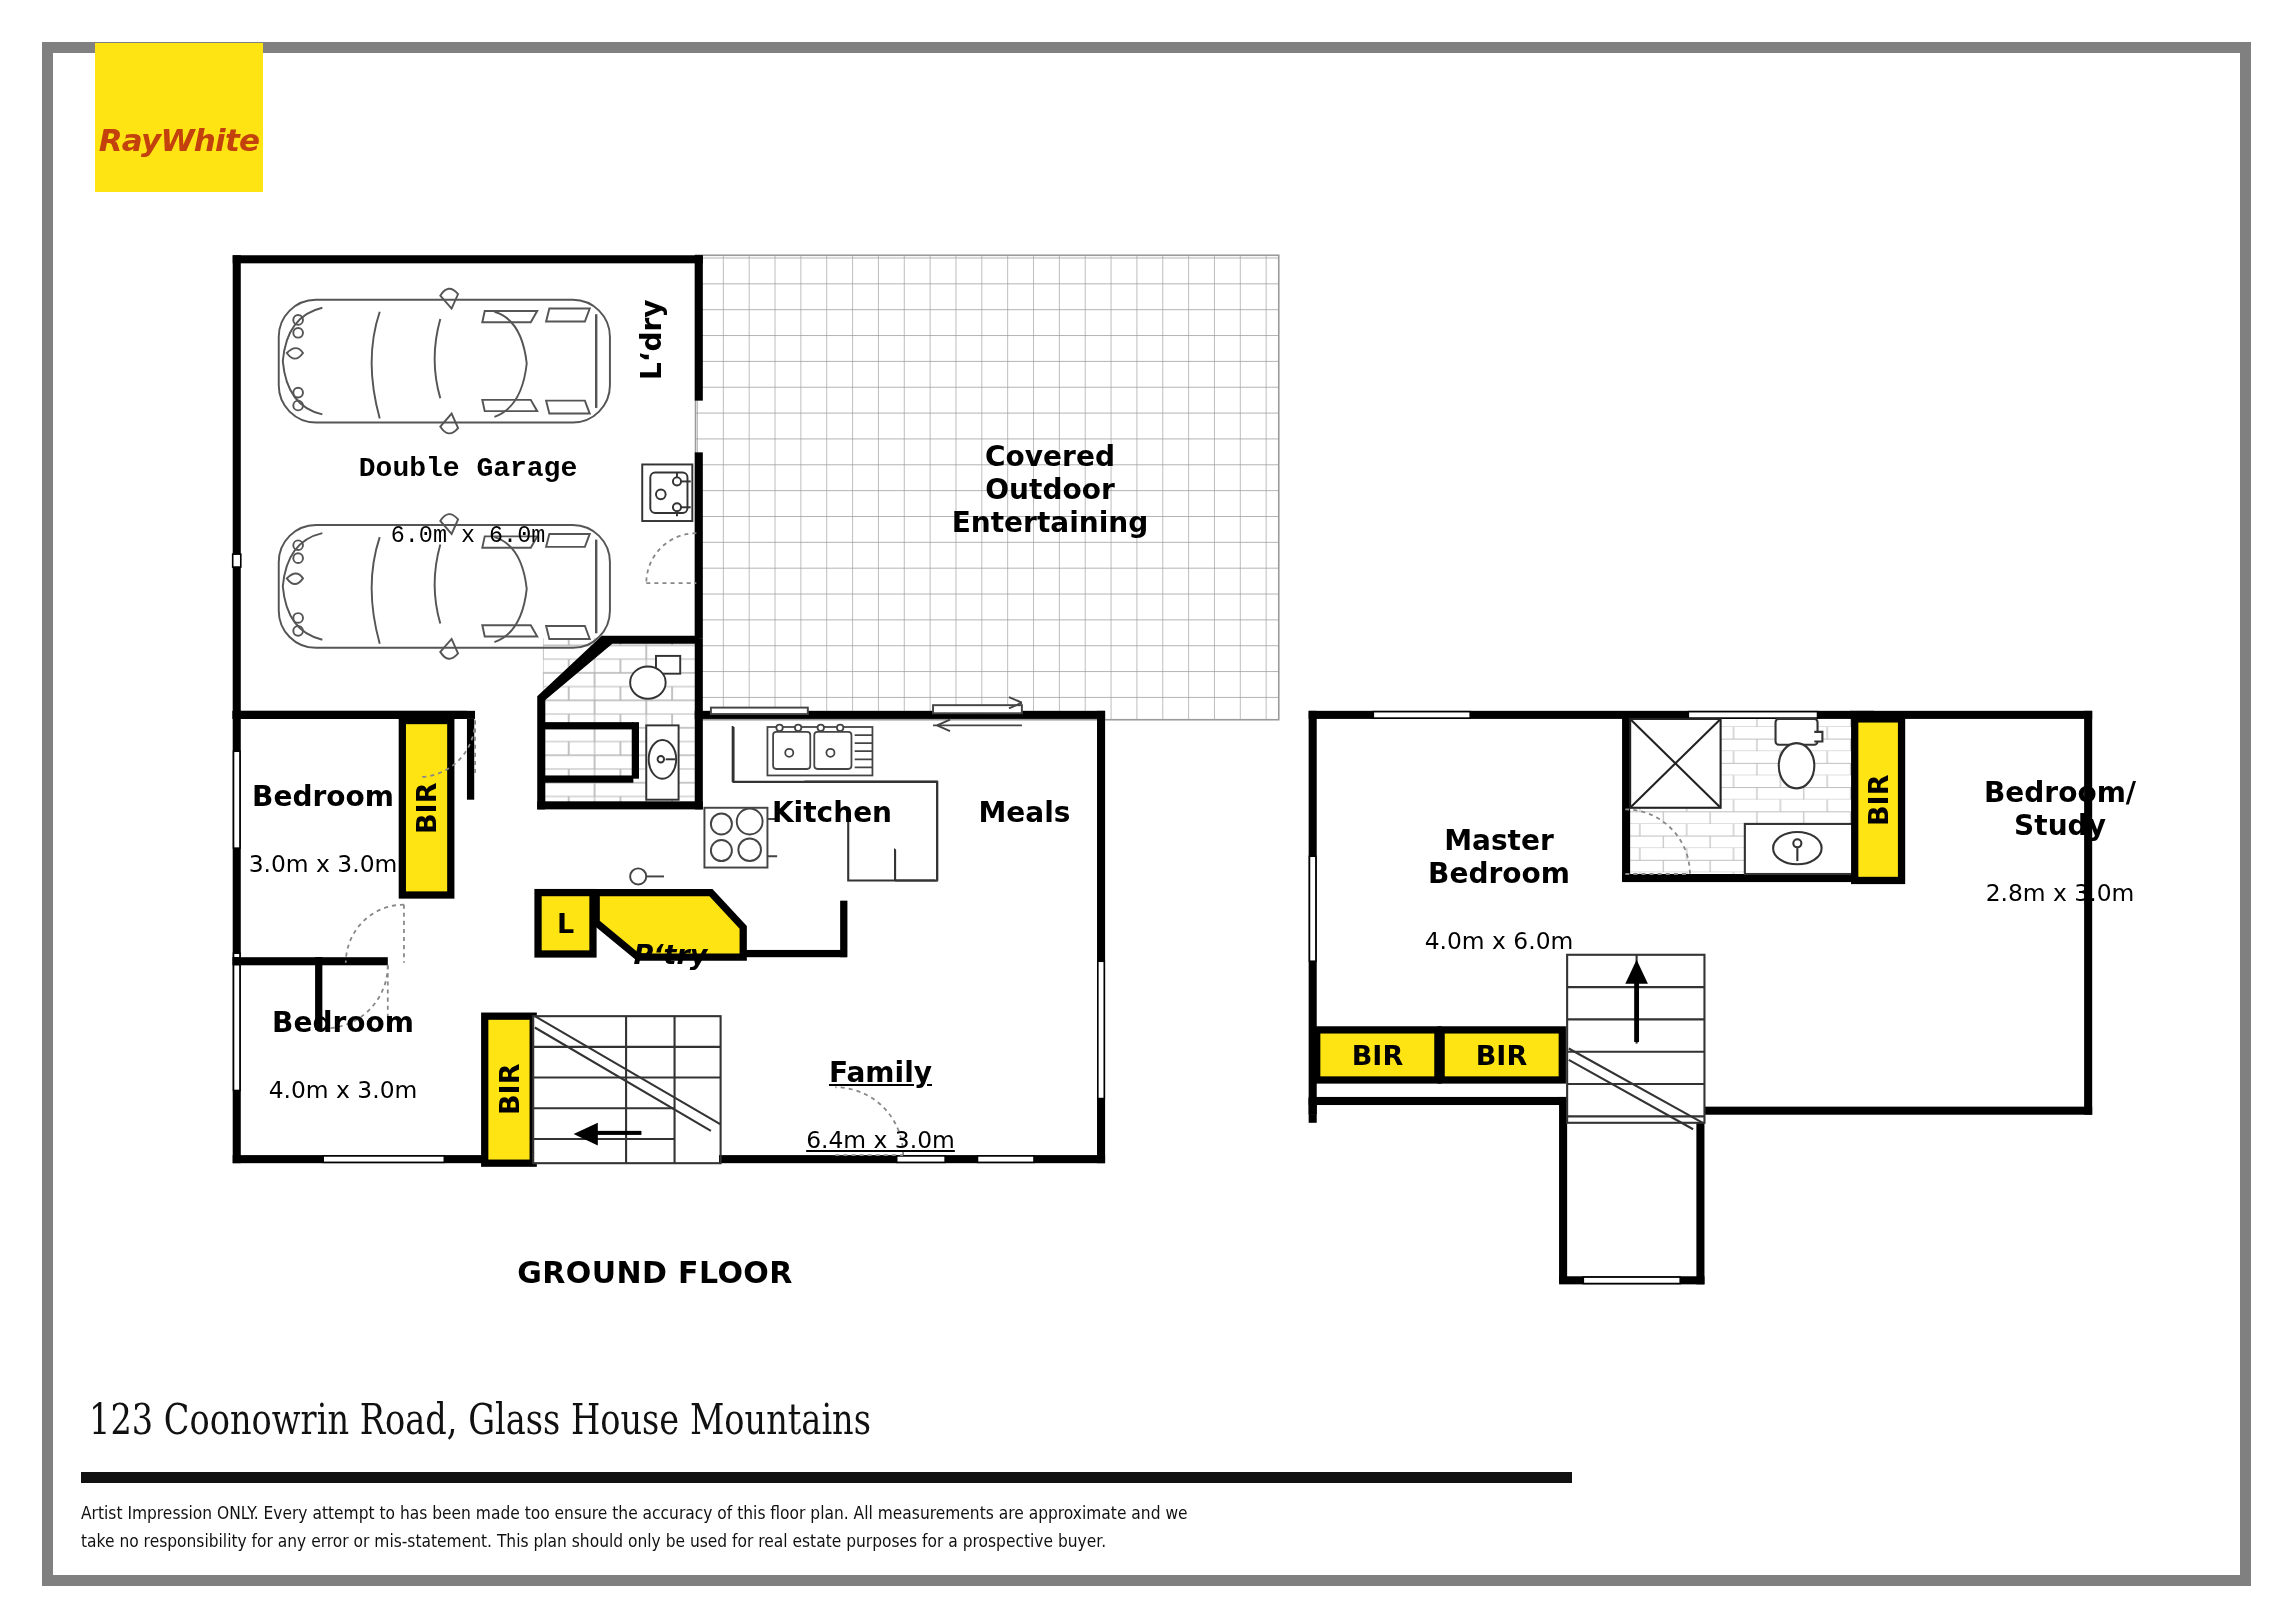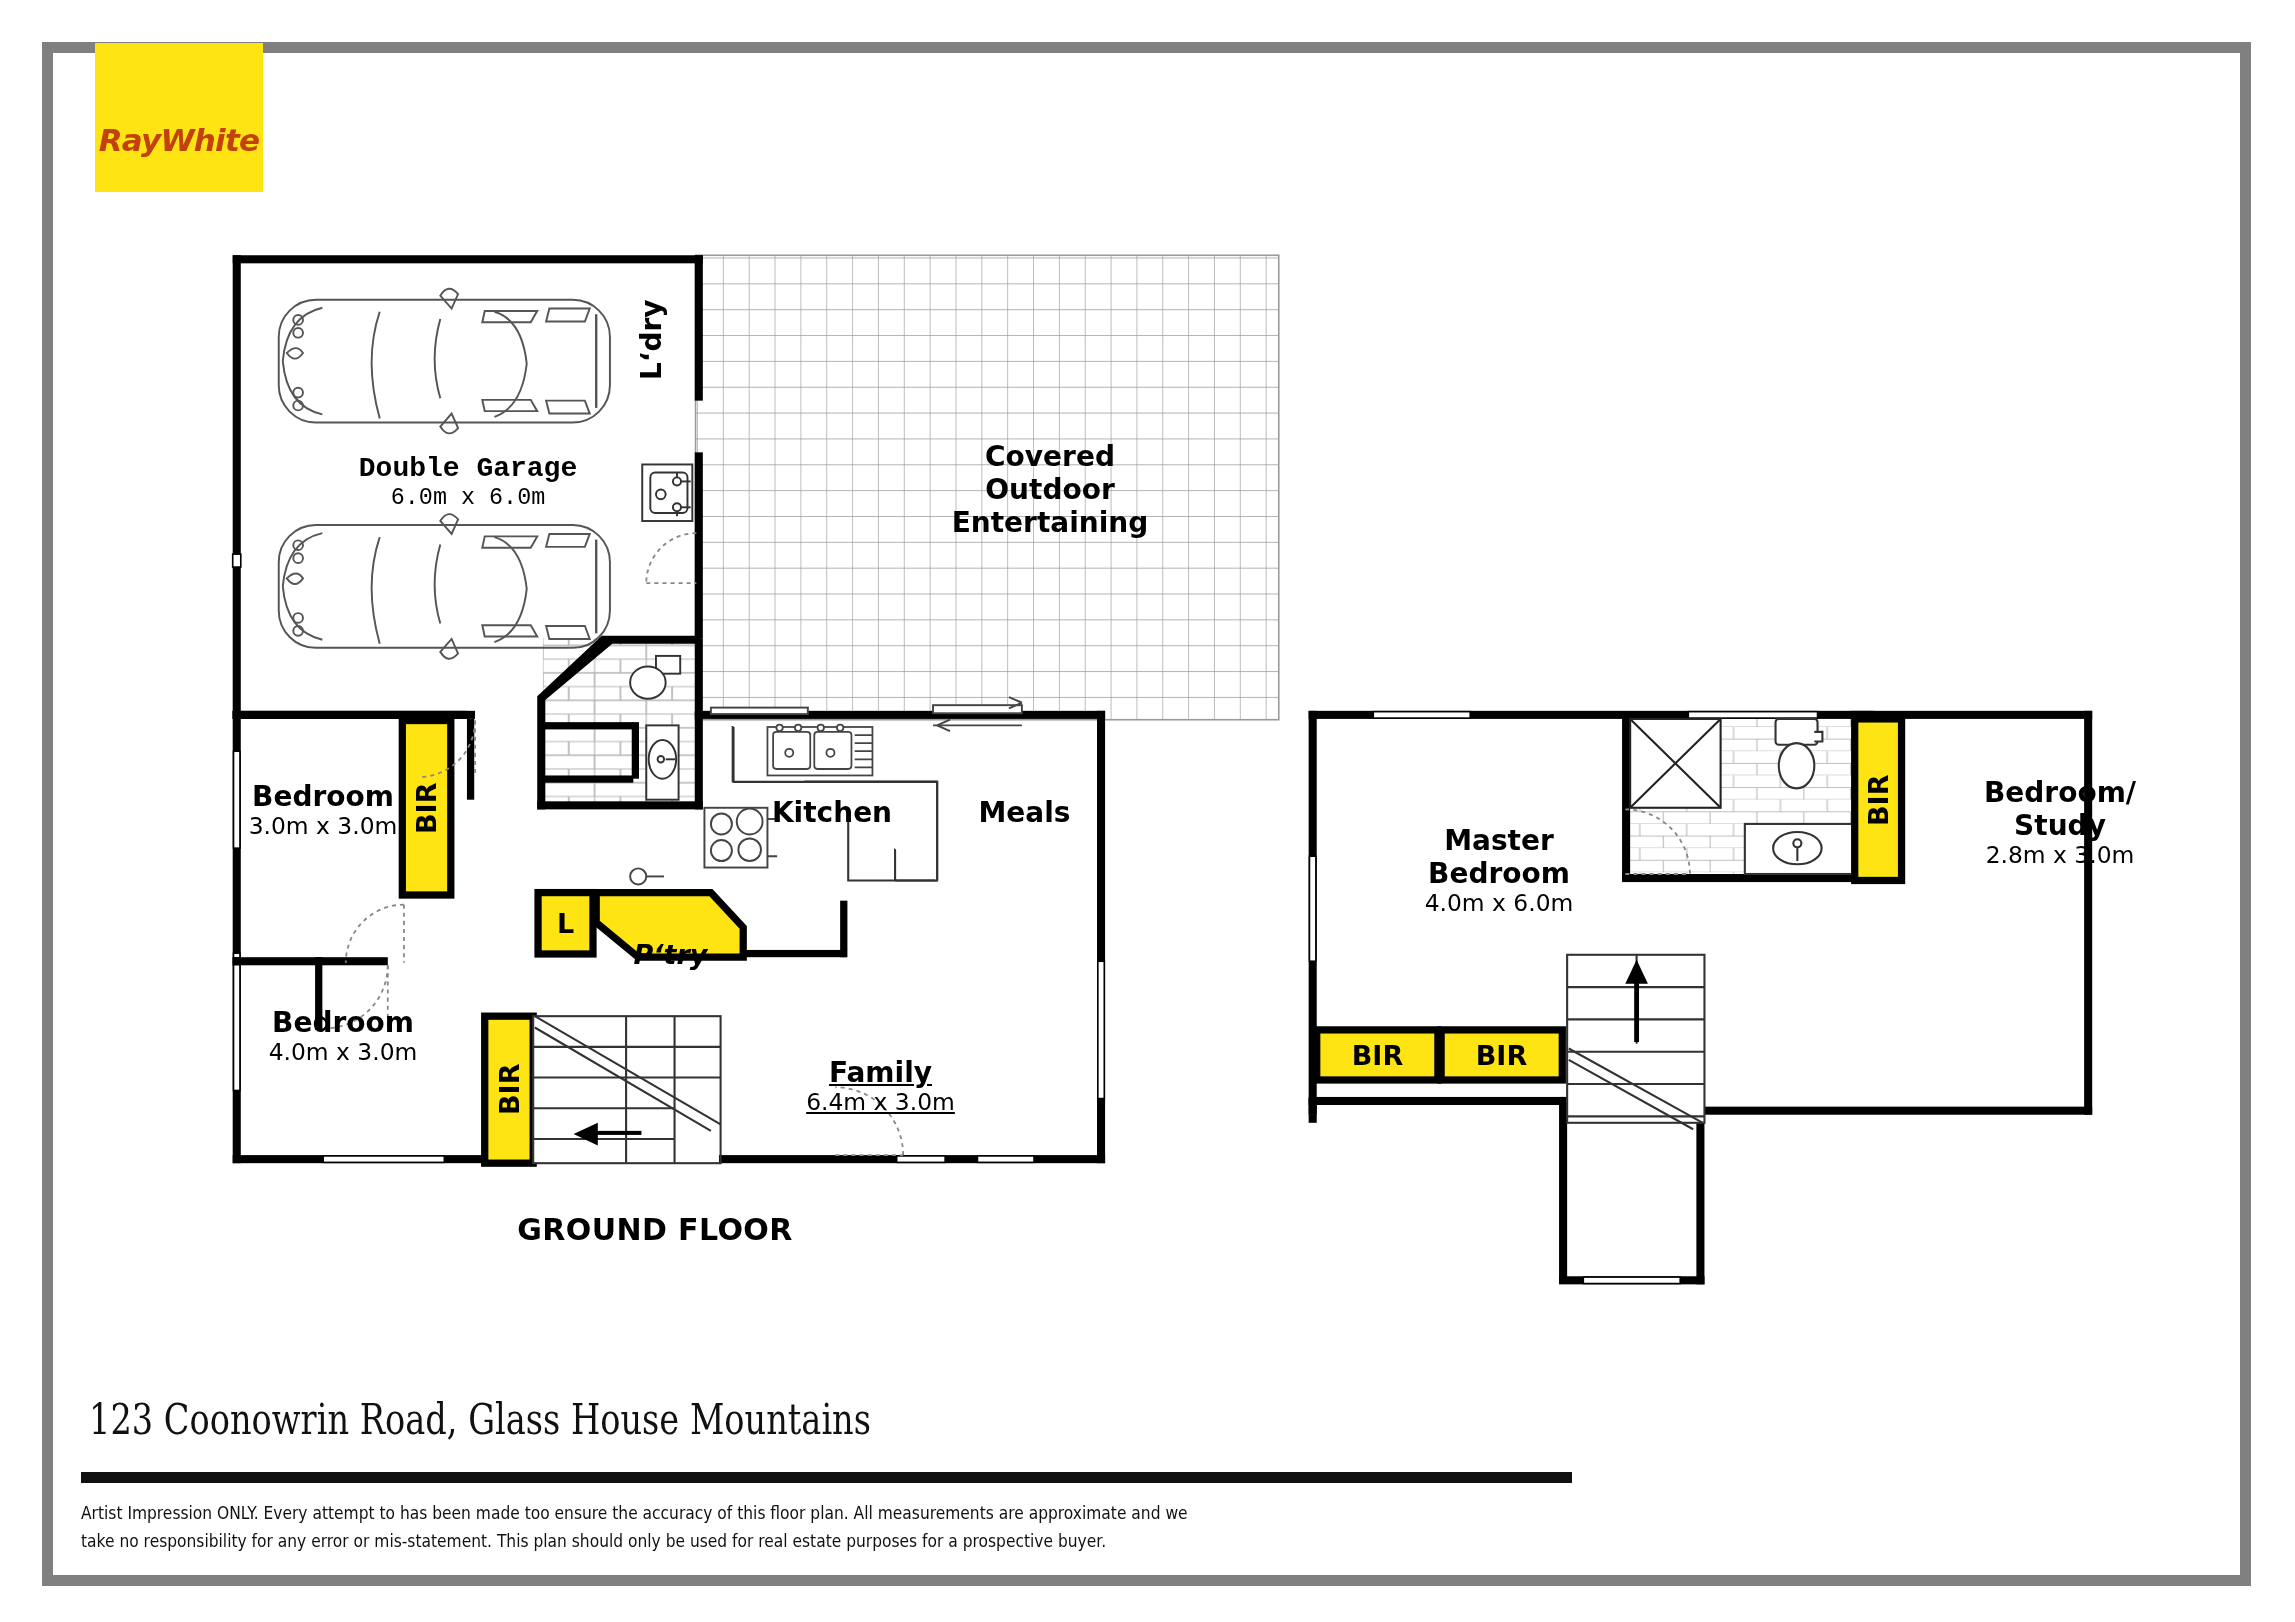--- a/index.html
+++ b/index.html
@@ -14,23 +14,23 @@
   #logo-box{position:absolute;left:95px;top:43px;width:168px;height:149px;background:#FFE414;}
   #logo-text{position:absolute;left:0;right:0;bottom:34px;text-align:center;
              font-family:"DejaVu Sans",sans-serif;font-weight:bold;font-style:italic;
              font-size:31px;color:#c2410c;letter-spacing:-0.8px;}
   svg.plan-svg{position:absolute;left:0;top:0;width:2295px;height:1622px;}
 
   
   .lbl{position:absolute;text-align:center;color:#000;
        font-family:"DejaVu Sans",sans-serif;line-height:1.18;}
   .rm-name{font-size:28px;font-weight:600;white-space:nowrap;}
-  .rm-dim{font-size:23.4px;font-weight:400;white-space:nowrap;}
+  .rm-dim{font-size:23.4px;font-weight:400;white-space:nowrap;margin-top:38px;}
   .rm-plain{font-size:28px;font-weight:600;white-space:nowrap;}
-  .floor-label{font-size:30px;font-weight:600;letter-spacing:0.4px;white-space:nowrap;}
+  .floor-label{font-size:30px;font-weight:600;letter-spacing:0.4px;white-space:nowrap;margin-top:43px;}
 
   
   .vtxt{position:absolute;font-size:27px;font-weight:700;color:#000;
         transform-origin:center center;white-space:nowrap;
         display:flex;align-items:center;justify-content:center;}
   .htxt{position:absolute;font-size:27px;font-weight:700;color:#000;
         white-space:nowrap;display:flex;align-items:center;justify-content:center;}
   .ldry{position:absolute;font-size:28px;font-weight:600;color:#000;white-space:nowrap;}
 
   

